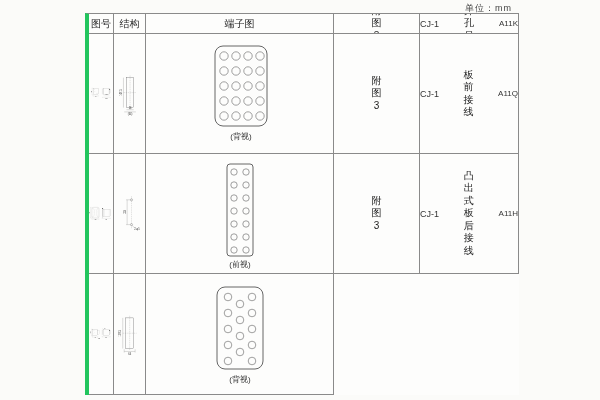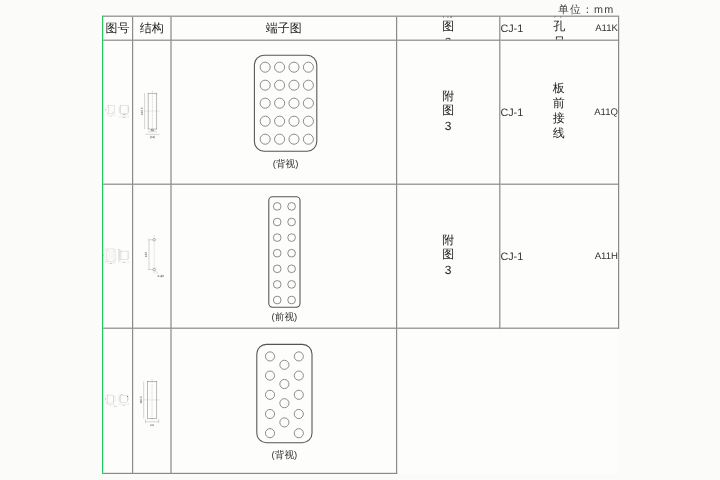--- a/index.html
+++ b/index.html
@@ -10,21 +10,21 @@
   }
   .unit {
     position:absolute; top:2px; right:88px;
     font-size:9px; color:#444; letter-spacing:1px;
   }
   .tbl {
     position:absolute; left:85px; top:13px;
     display:grid;
     grid-template-columns:25px 32px 188px 86px 99px;
     grid-template-rows:20px 120px 120px 121px;
-    border-top:1px solid #8a8a8a; border-left:1px solid #22c55e;
+    border-top:1px solid #8a8a8a; border-left:4px solid #22c55e;
     background:#fdfdfc;
   }
   .cell {
     border-right:1px solid #8a8a8a; border-bottom:1px solid #8a8a8a;
     display:flex; align-items:center; justify-content:center;
     position:relative; overflow:hidden;
   }
   .head { font-size:10px; color:#222; white-space:nowrap; }
   .head-outline { letter-spacing:7px; text-indent:7px; }
   .vtext {
@@ -227,20 +227,21 @@
       </g>
       <text class="viewt" x="49" y="113">(前视)</text>
     </svg>
   </div>
 
   <div class="cell">
     <div class="vtext">附图3</div>
   </div>
   <div class="cell structcell">
     <div class="model">CJ-1</div>
+    <div class="vtext">凸出式板后接线</div>
     <div class="code">A11H</div>
   </div>
   <div class="cell">
     <svg width="187" height="119" viewBox="0 0 187 119">
       <g>
         <rect class="ln" x="28" y="18" width="40" height="52"></rect>
         <line class="thin" x1="34" y1="34" x2="42" y2="24"></line>
         <line class="thin" x1="36" y1="52" x2="44" y2="42"></line>
         <rect class="thin" x="68" y="30" width="14" height="28"></rect>
         <line class="thin" x1="20" y1="18" x2="20" y2="70"></line>

